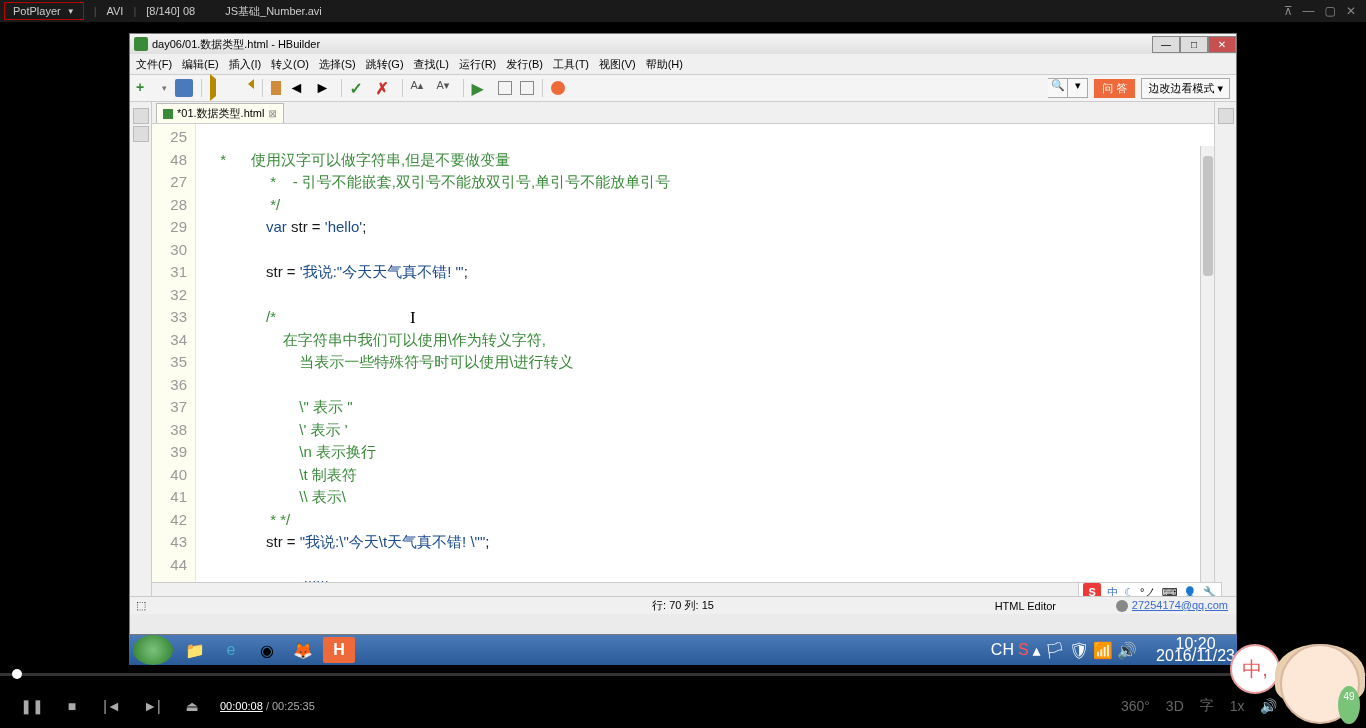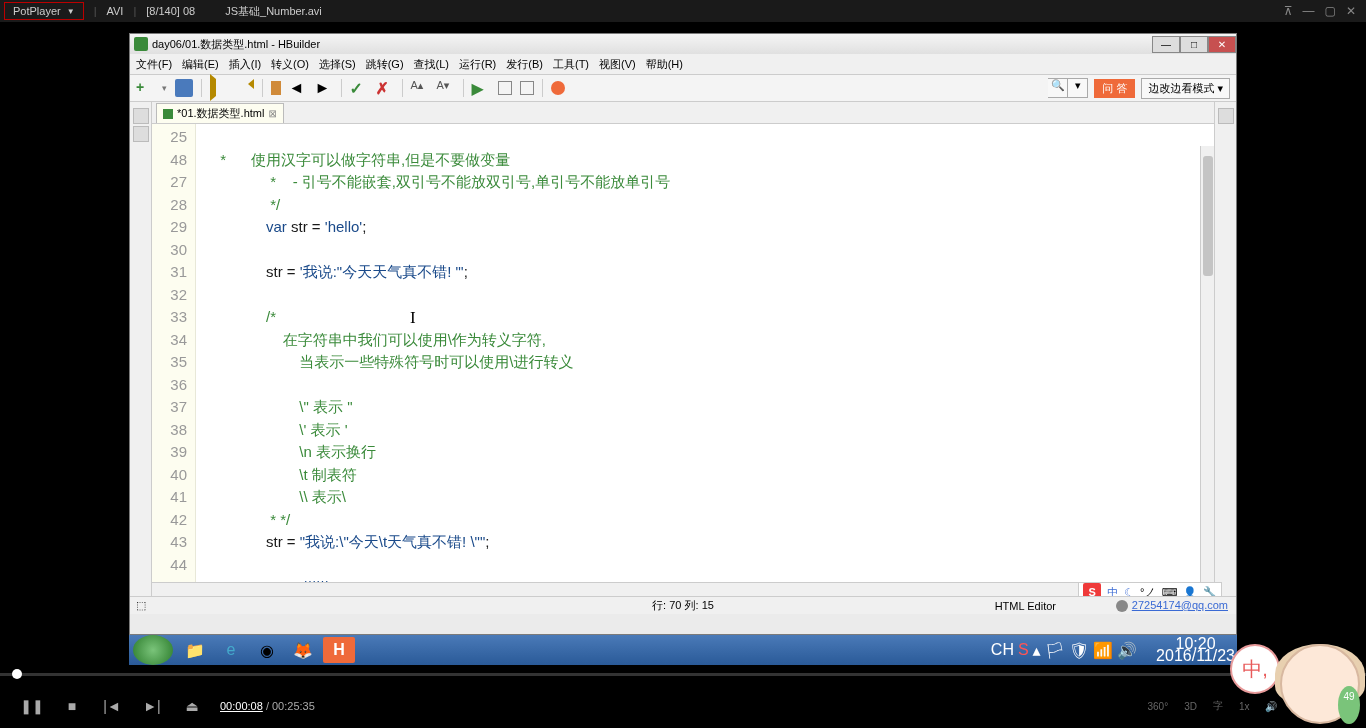--- a/index.html
+++ b/index.html
@@ -84,21 +84,21 @@
 .win-clock{text-align:center;line-height:12px;margin-left:15px;}
 
 
 .pp-seek { position:absolute; left:0; top:668px; width:100%; height:12px; display:flex; align-items:center; }
 .pp-seek-bar{flex:1;height:3px;background:#333;position:relative;}
 .pp-seek-knob{position:absolute;left:12px;top:-4px;width:10px;height:10px;background:#fff;border-radius:50%;}
 .pp-ctrl { position:absolute; left:0; bottom:0; width:100%; height:44px; display:flex; align-items:center; color:#aaa; padding:0 12px; gap:0;}
 .pp-btn{width:40px;height:40px;display:flex;align-items:center;justify-content:center;font-size:14px;cursor:pointer;}
 .pp-time{font-size:11px;margin-left:8px;}
 .pp-time .cur{color:#fff;text-decoration:underline;}
-.pp-right{margin-left:auto;display:flex;align-items:center;gap:16px;font-size:10px;color:#666;}
+.pp-right{margin-left:auto;display:flex;align-items:center;gap:16px;font-size:14px;color:#666;}
 .pp-right span{cursor:pointer;}
 
 
 .anime{position:absolute;right:6px;bottom:4px;width:130px;height:90px;}
 .anime-face{position:absolute;right:0;bottom:0;width:80px;height:80px;border-radius:50%;background:#fde8d8;border:2px solid #d8b8a0;}
 .anime-hair{position:absolute;right:-5px;bottom:20px;width:90px;height:60px;background:#e8d0b0;border-radius:50% 50% 30% 30%;}
 .anime-bubble{position:absolute;left:0;bottom:30px;width:50px;height:50px;border-radius:50%;background:#fff;border:2px solid #e89a9a;display:flex;align-items:center;justify-content:center;font-size:20px;color:#e85a5a;}
 .anime-badge{position:absolute;right:0;bottom:0;width:22px;height:38px;border-radius:50%;background:#7ac47a;color:#fff;font-size:10px;text-align:center;line-height:22px;}
 </style>
 </head>

